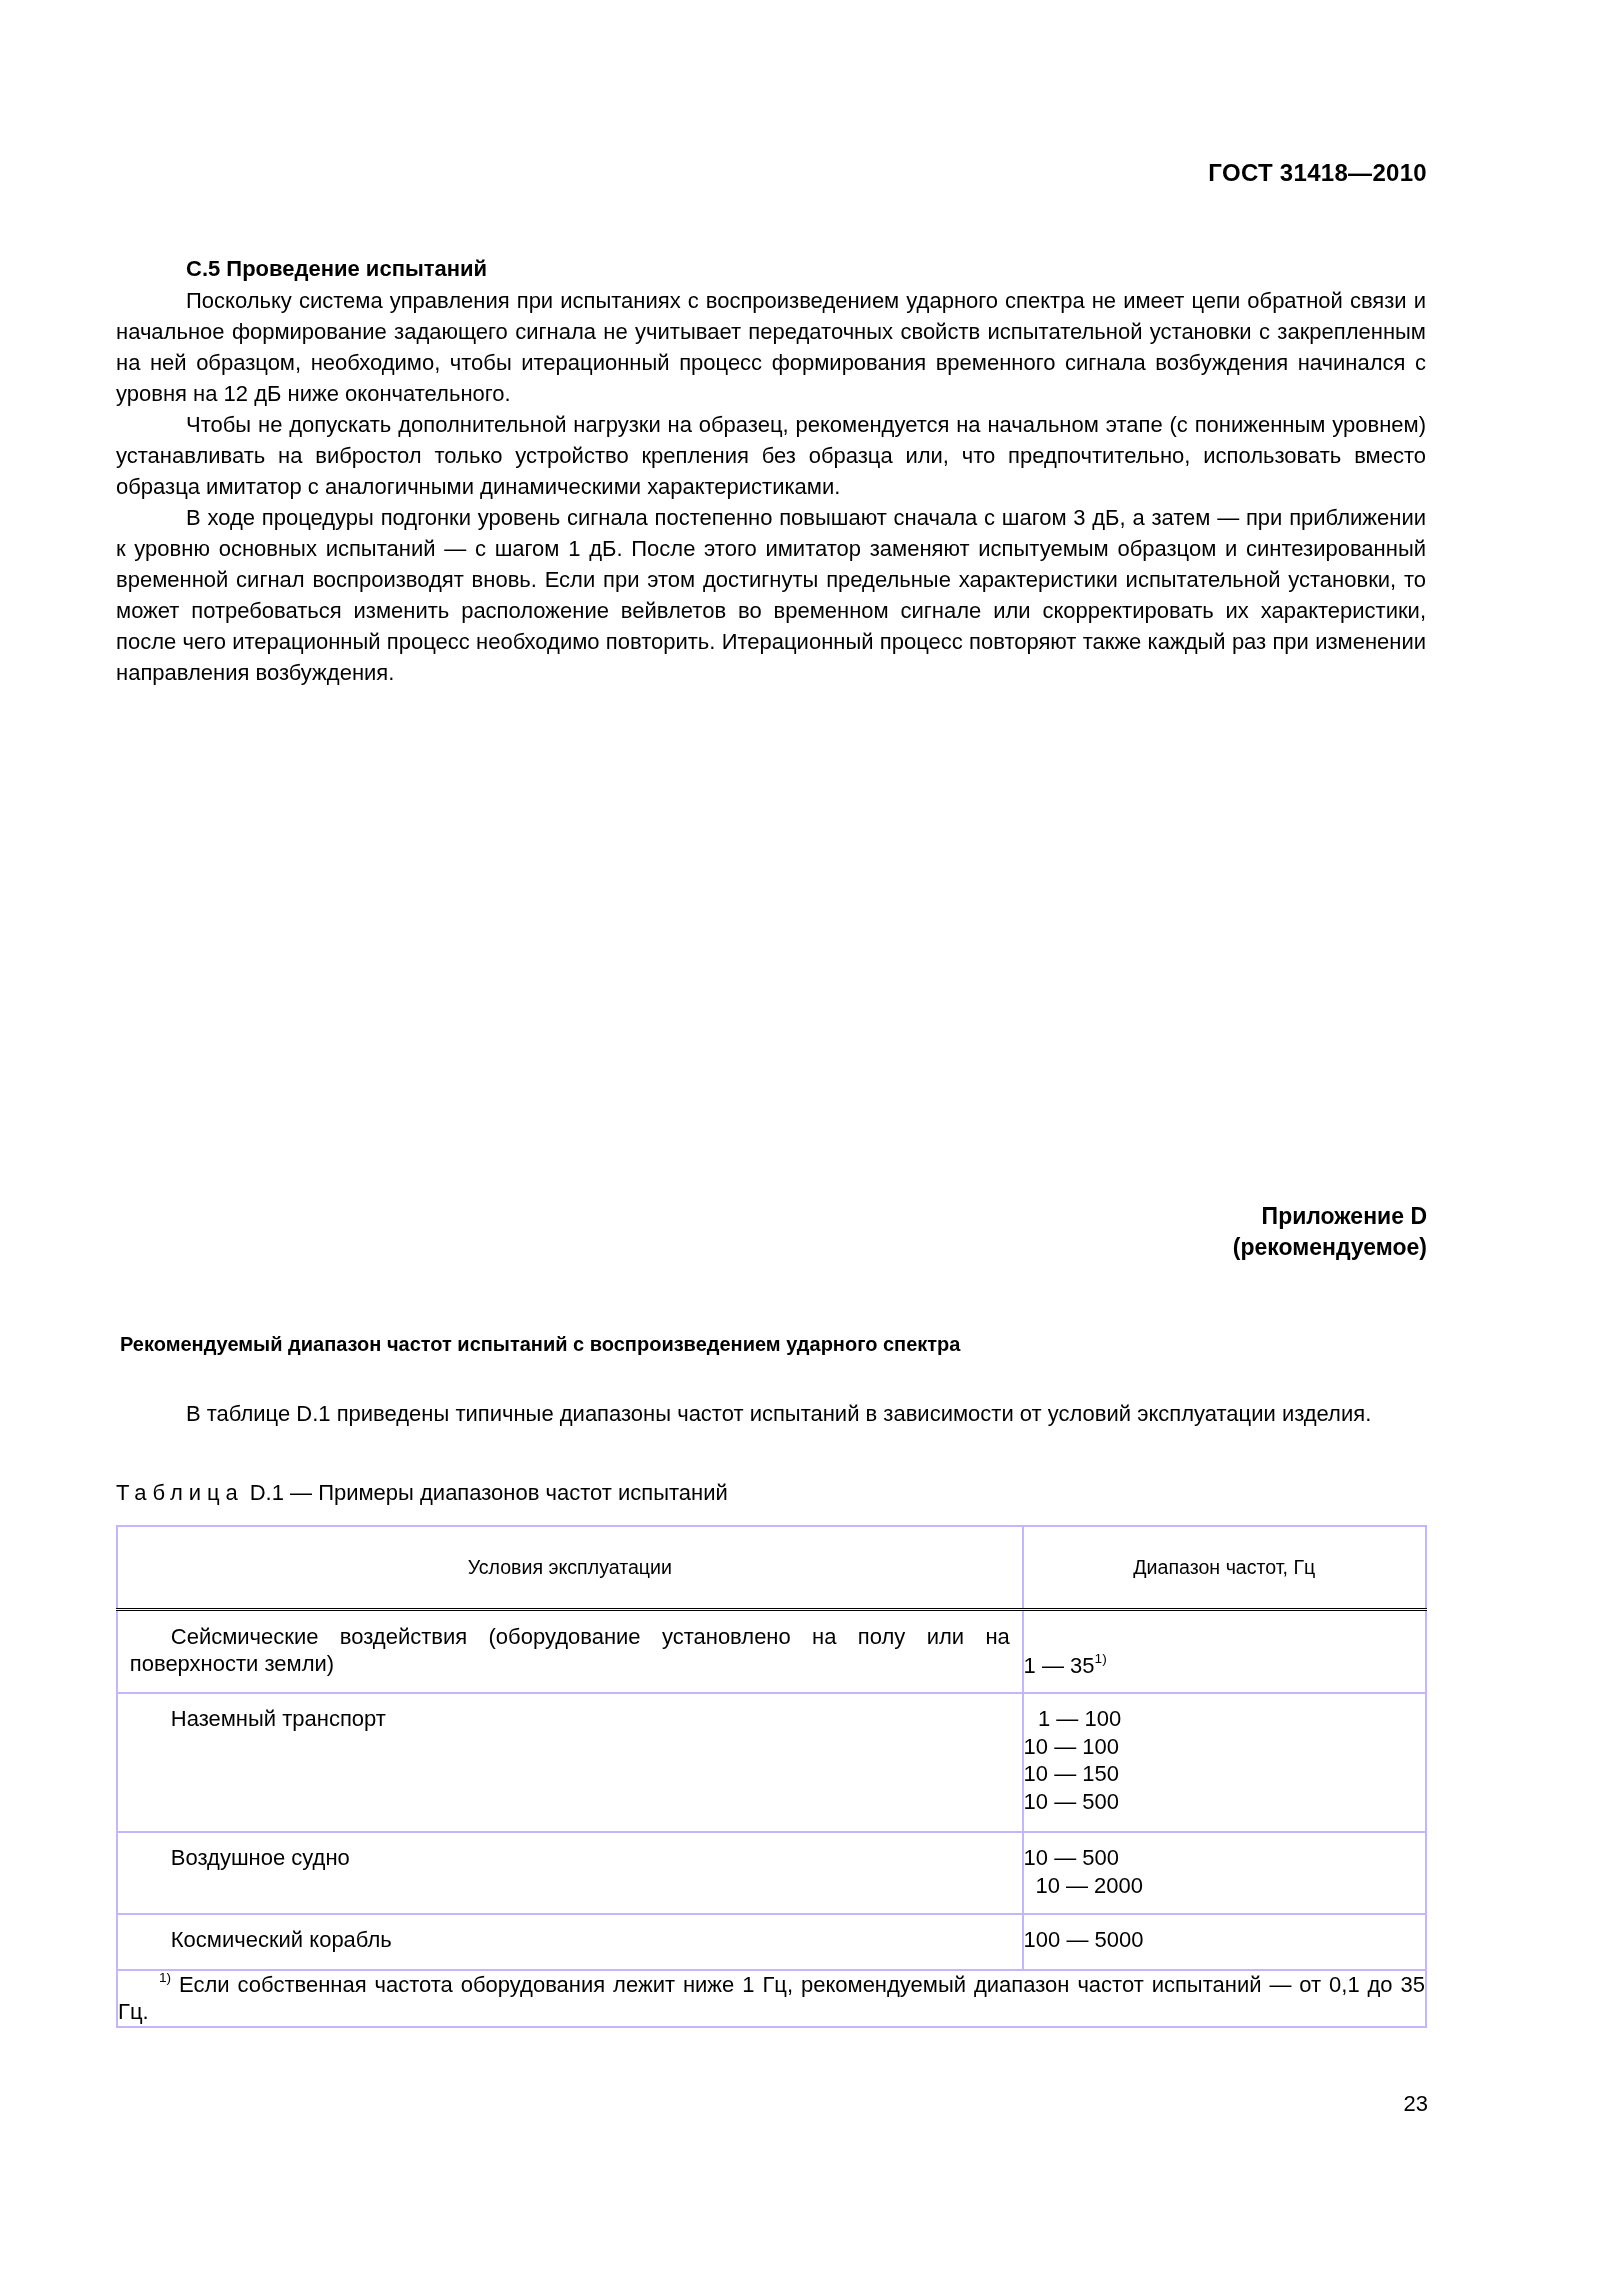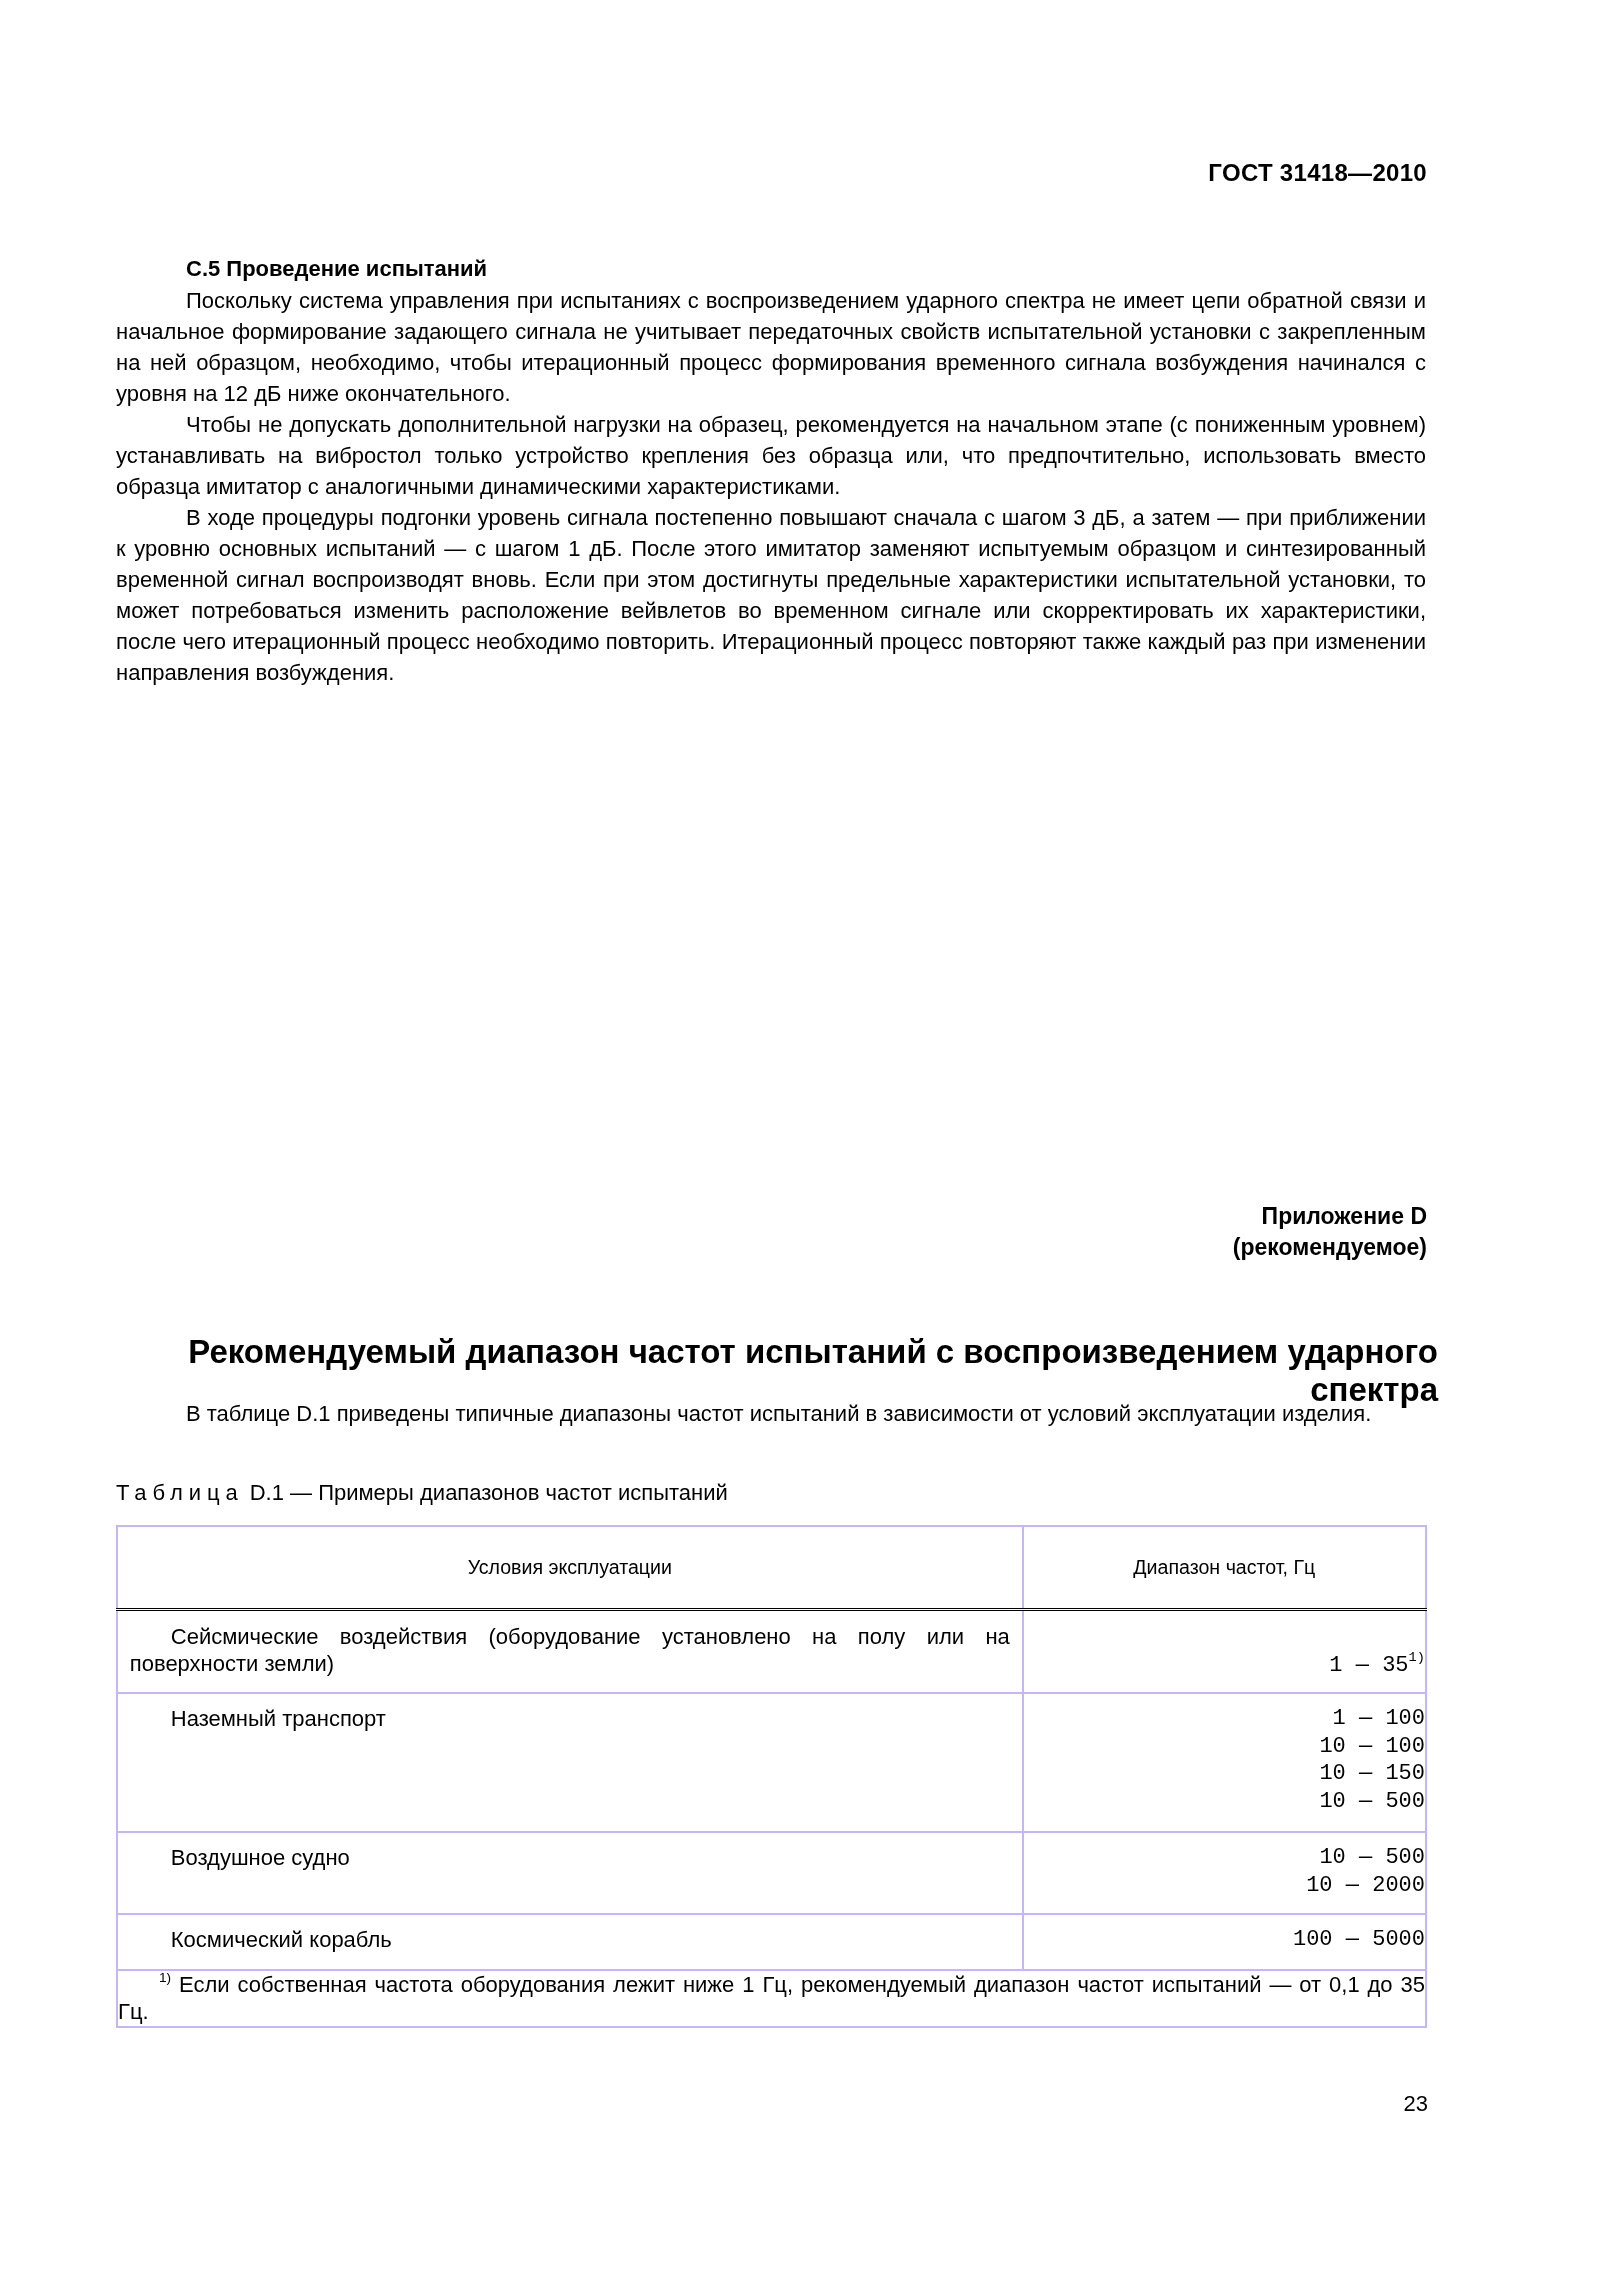--- a/index.html
+++ b/index.html
@@ -5,31 +5,31 @@
   html, body { margin:0; padding:0; background:#ffffff; }
   body { width:1623px; height:2295px; position:relative; overflow:hidden;
          font-family:"Liberation Sans", "DejaVu Sans", sans-serif; color:#000; }
   .abs { position:absolute; }
   .header-code { right:196px; top:159px; font-size:24px; font-weight:bold; letter-spacing:0.3px; }
   .body-text { left:116px; width:1310px; font-size:22px; line-height:31px; text-align:justify; }
   .para { text-indent:70px; margin:0; }
   .para.last { text-align-last:left; }
   .heading-b { font-weight:bold; }
   .appendix { left:0; width:1570px; text-align:right; font-size:23px; font-weight:bold; line-height:31px;margin-top:15px; }
-  .sec-title { left:128px; width:1310px; text-align:right; font-size:33px; font-weight:bold; }
+  .sec-title { left:120px; width:1310px; text-align:left; font-size:20px; font-weight:bold; }
   .caption { left:116px; font-size:22px; }
   .caption .spaced { letter-spacing:5.9px; }
   table.freq { position:absolute; left:116px; top:1525px; width:1311px; border-collapse:collapse;
                font-size:22px; line-height:27.5px; }
   table.freq td, table.freq th { border:2px solid #c4b5fd; vertical-align:top; padding:0; }
   table.freq th { font-weight:normal; font-size:19.6px; height:81px; vertical-align:middle; text-align:center; }
   table.freq tr.hdr th { border-bottom:3.9px double #000; }
   table.freq td.cond { width:880px; padding:11.8px 11.8px 0 11.8px; }
   table.freq td.cond .txt { text-indent:41px; text-align:justify; }
-  table.freq td.rng { text-align:right; padding-top:11.8px;font-family:Liberation Mono, monospace; }
+  table.freq td.rng { text-align:left; padding-top:11.8px; }
   table.freq td.rng .line { display:block; }
   table.freq td.rng.pad-top { padding-top:41px; }
   .sup { font-size:13.7px; vertical-align:9.8px; line-height:0; }
   td.foot { padding:9.2px 11.8px 9.2px 11.8px; text-align:justify; }
   td.foot .txt { text-indent:41px; }
   .page-num { right:195px; top:2091px; font-size:22px; }
 </style>
 </head>
 <body>
 

